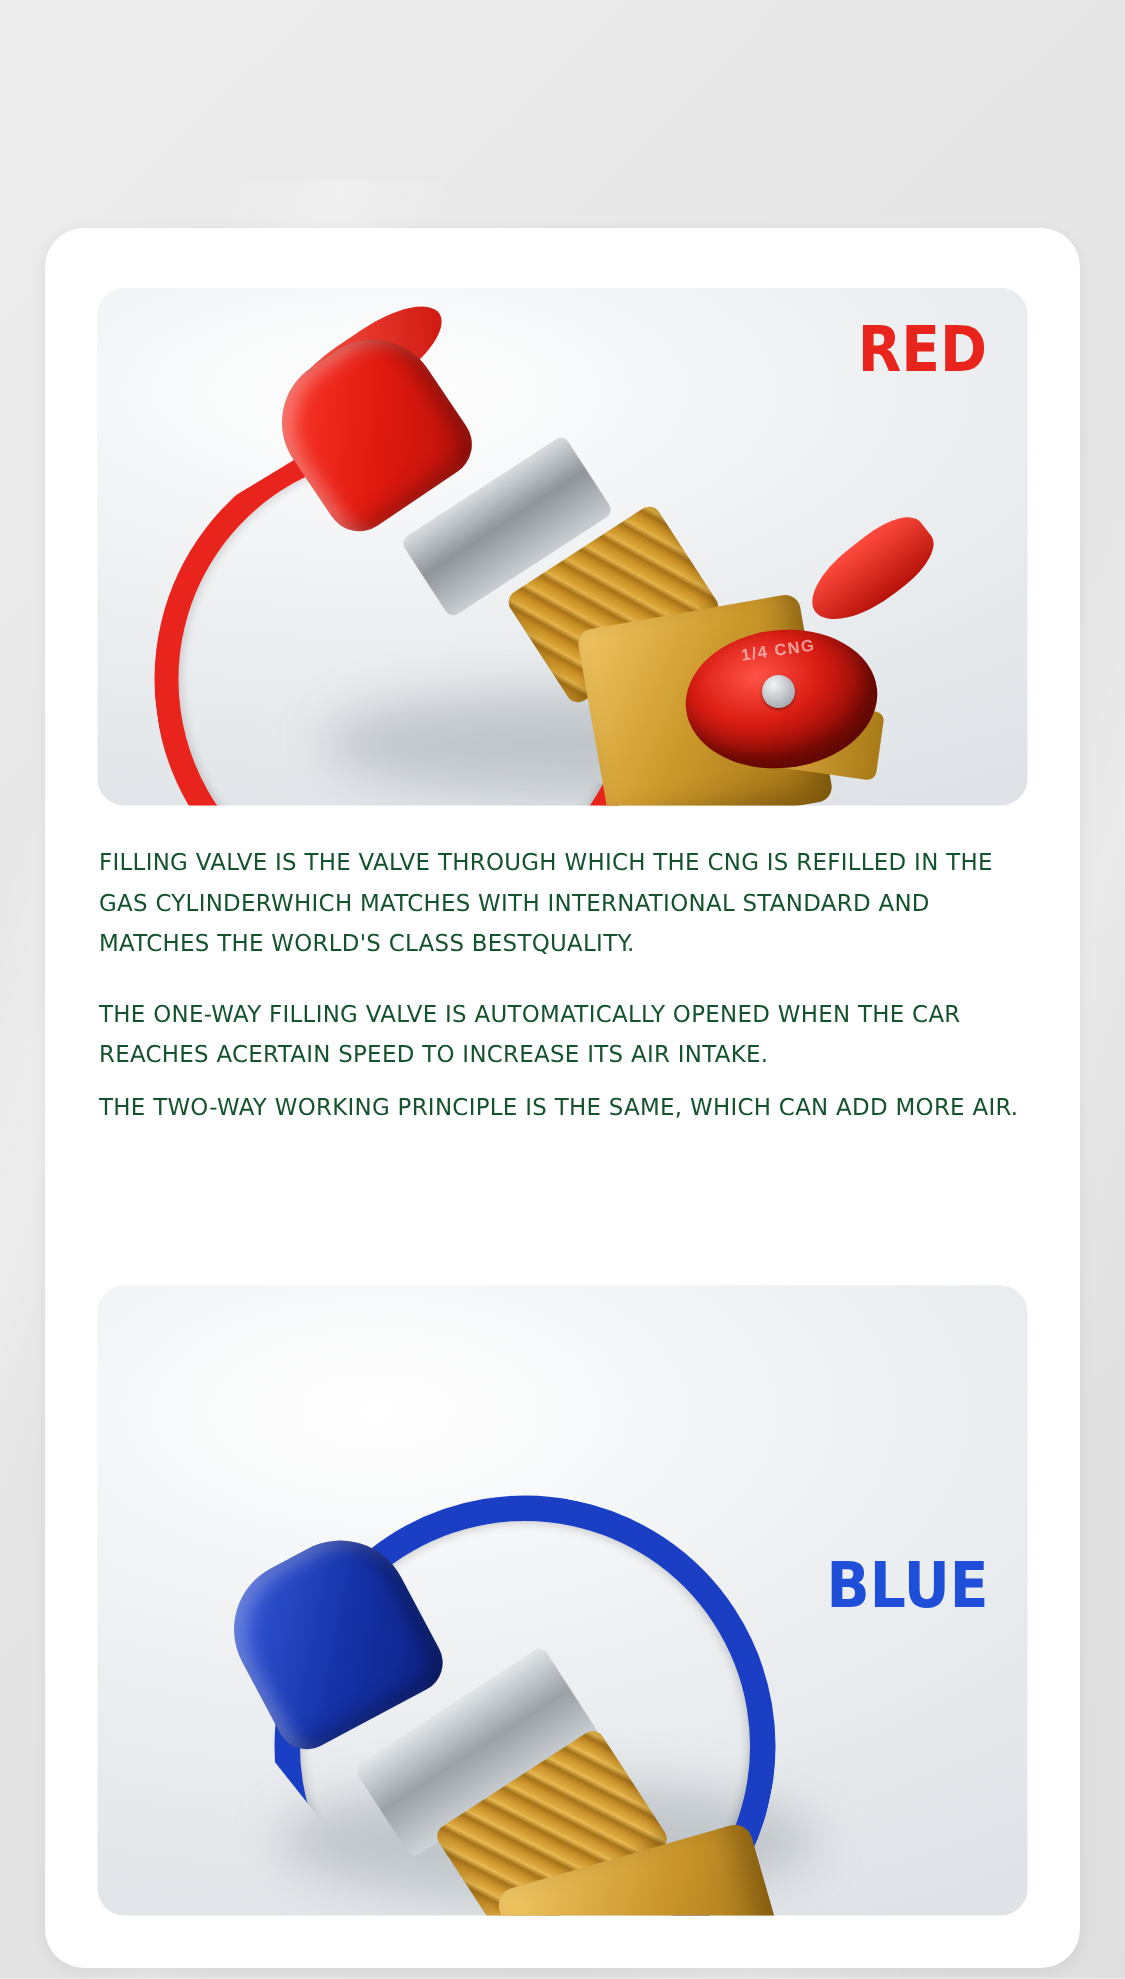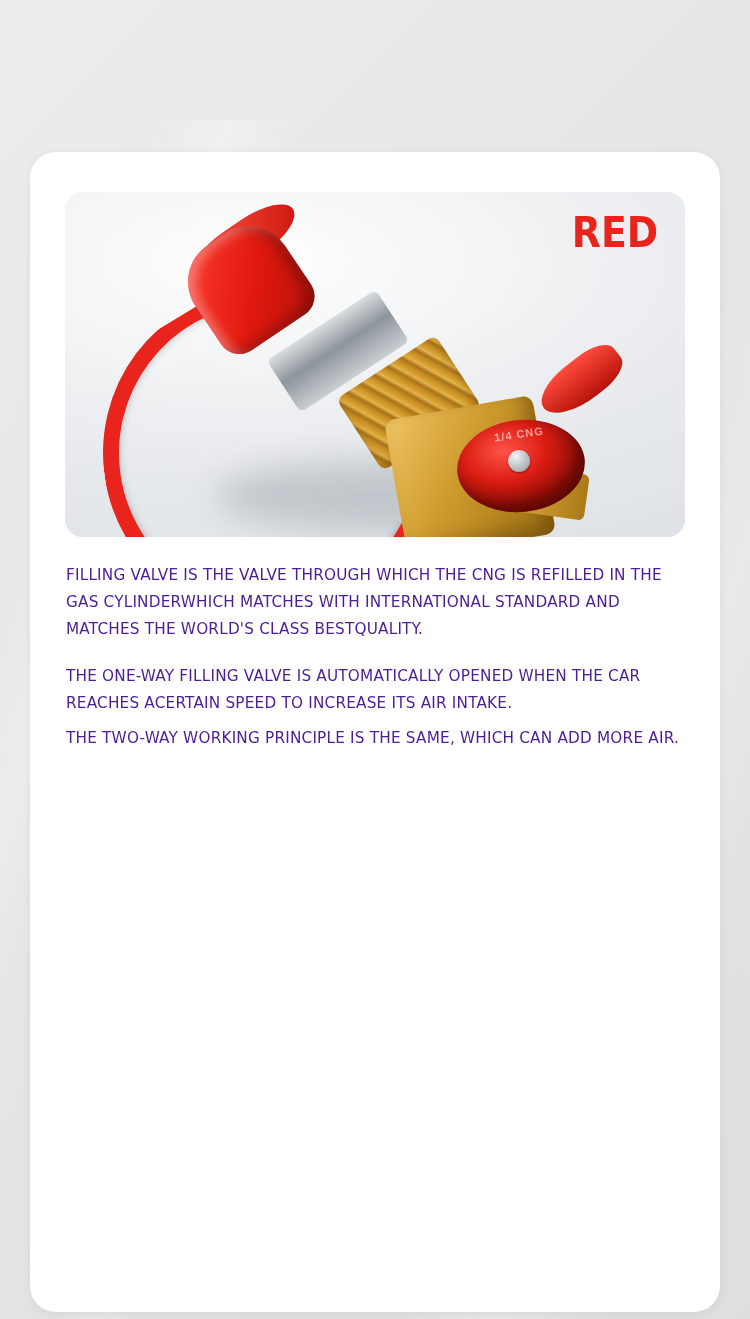--- a/index.html
+++ b/index.html
@@ -274,21 +274,21 @@
     transform: rotate(-14deg);
     text-align: center;
   }
 
   
   .copy {
     position: absolute;
     left: 36px;
     top: 410px;
     width: 625px;
-    color: #4c1d95;
+    color: #14532d;
   }
   .copy p {
     margin: 0 0 20px 0;
     font-family: "DejaVu Sans", sans-serif;
     font-size: 15.5px;
     line-height: 27px;
     letter-spacing: .2px;
     font-weight: 400;
     text-transform: uppercase;
     transform: scaleX(.985);
@@ -328,15 +328,31 @@
 
       <div class="color-label red">RED</div>
     </div>
 
     <div class="copy">
       <p>FILLING VALVE IS THE VALVE THROUGH WHICH THE CNG IS REFILLED IN THE GAS CYLINDERWHICH MATCHES WITH INTERNATIONAL STANDARD AND MATCHES THE WORLD'S CLASS BESTQUALITY.</p>
       <p class="tight">THE ONE-WAY FILLING VALVE IS AUTOMATICALLY OPENED WHEN THE CAR REACHES ACERTAIN SPEED TO INCREASE ITS AIR INTAKE.</p>
       <p>THE TWO-WAY WORKING PRINCIPLE IS THE SAME, WHICH CAN ADD MORE AIR.</p>
     </div>
 
+    <div class="photo blue-photo">
+      <div class="bg-wash"></div>
+      <div class="shadow-blob" style="left:120px; top:330px; width:360px; height:80px;"></div>
+
+      <div class="valve">
+        <div class="blue-strap"></div>
+        <div class="blue-steel"></div>
+        <div class="blue-thread"></div>
+        <div class="blue-brass-body"></div>
+        <div class="blue-red-knob"></div>
+        <div class="blue-knob-text">1/4</div>
+        <div class="cap blue-cap"></div>
+      </div>
+
+      <div class="color-label blue">BLUE</div>
+    </div>
 
   </div>
 </div>
 
 </body></html>

